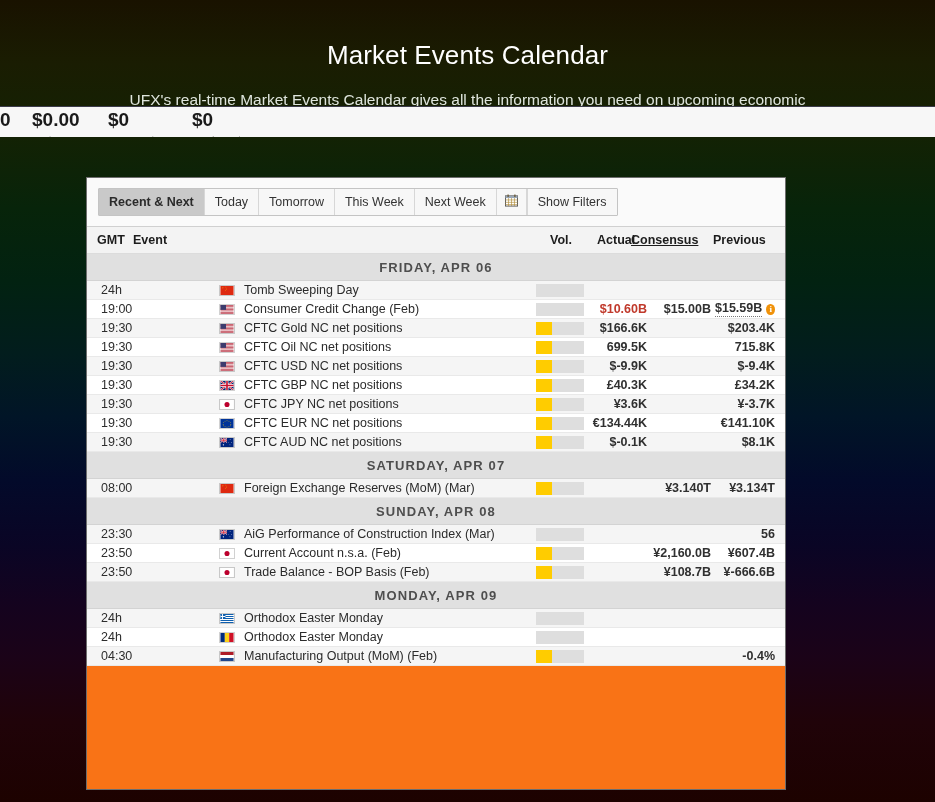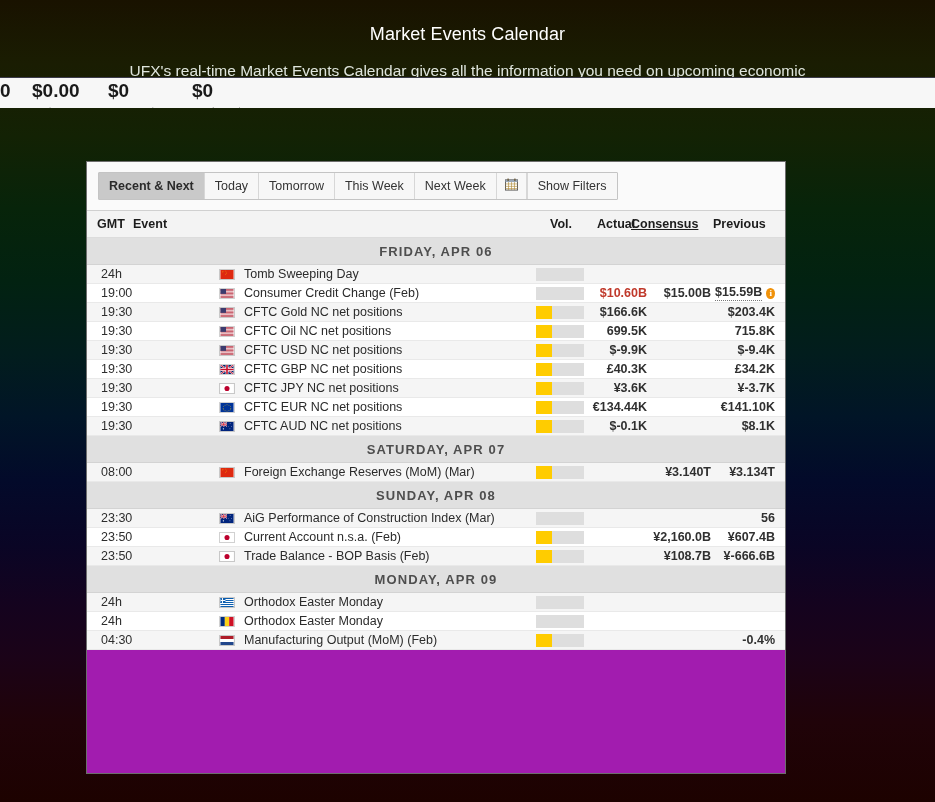--- a/index.html
+++ b/index.html
@@ -35,44 +35,44 @@
 
   .content {
     position: relative;
     z-index: 2;
   }
 
   
   .page-title {
     text-align: center;
     color: #ffffff;
-    font-size: 18px;
+    font-size: 26px;
     font-weight: normal;
-    margin: 0;
+    margin: 16px;
     padding-top: 24px;
     letter-spacing: 0.1px;
   }
   .page-subtitle {
     text-align: center;
     color: #dfe5dd;
     font-size: 15.5px;
     line-height: 25px;
     margin: 13px auto 0 auto;
     width: 712px;
     font-weight: normal;
   }
 
   
   .widget {
     position: absolute;
     left: 86px;
     top: 161px;
     width: 700px;
     height: 613px;
-    background: #a21caf;
+    background: #f97316;
     border: 1px solid #6d6d6d;
     box-sizing: border-box;
     overflow: hidden;
   }
 
   
   .tabbar {
     height: 49px;
     background: #fafafa;
     border-bottom: 1px solid #d0d0d0;

